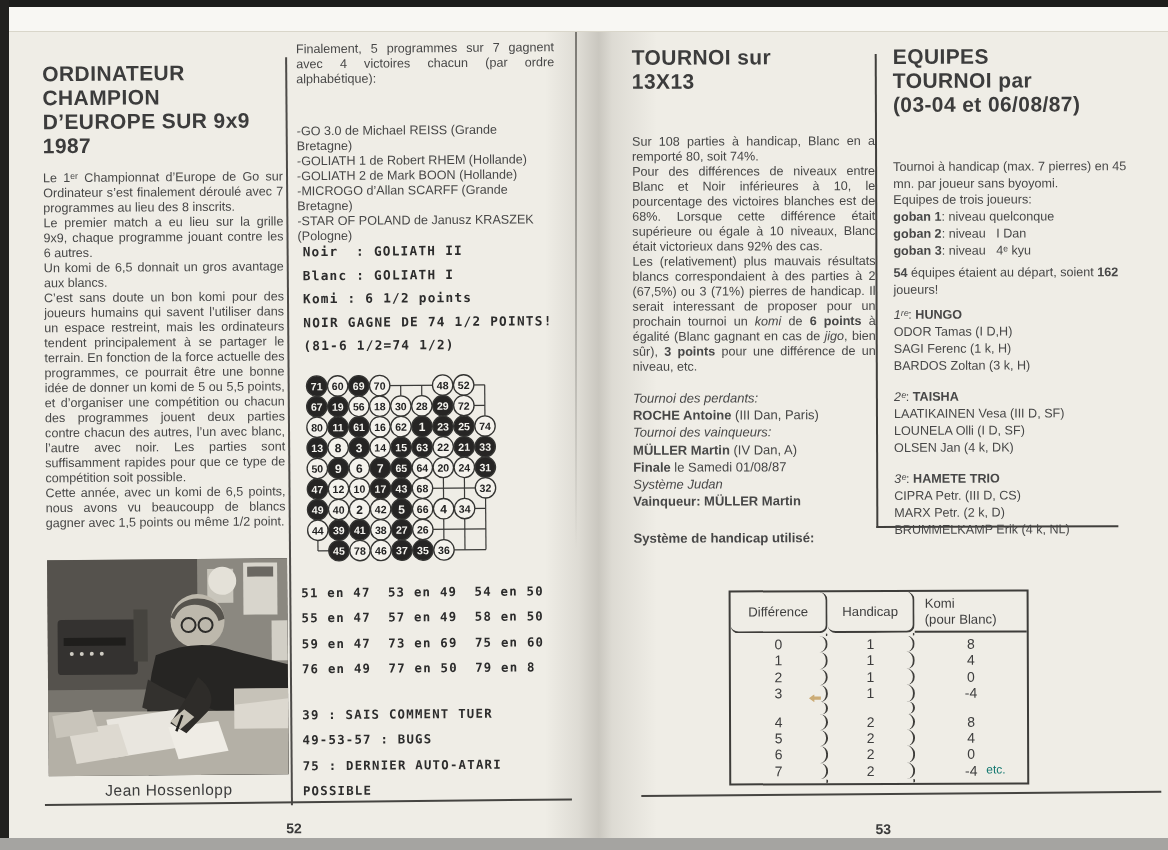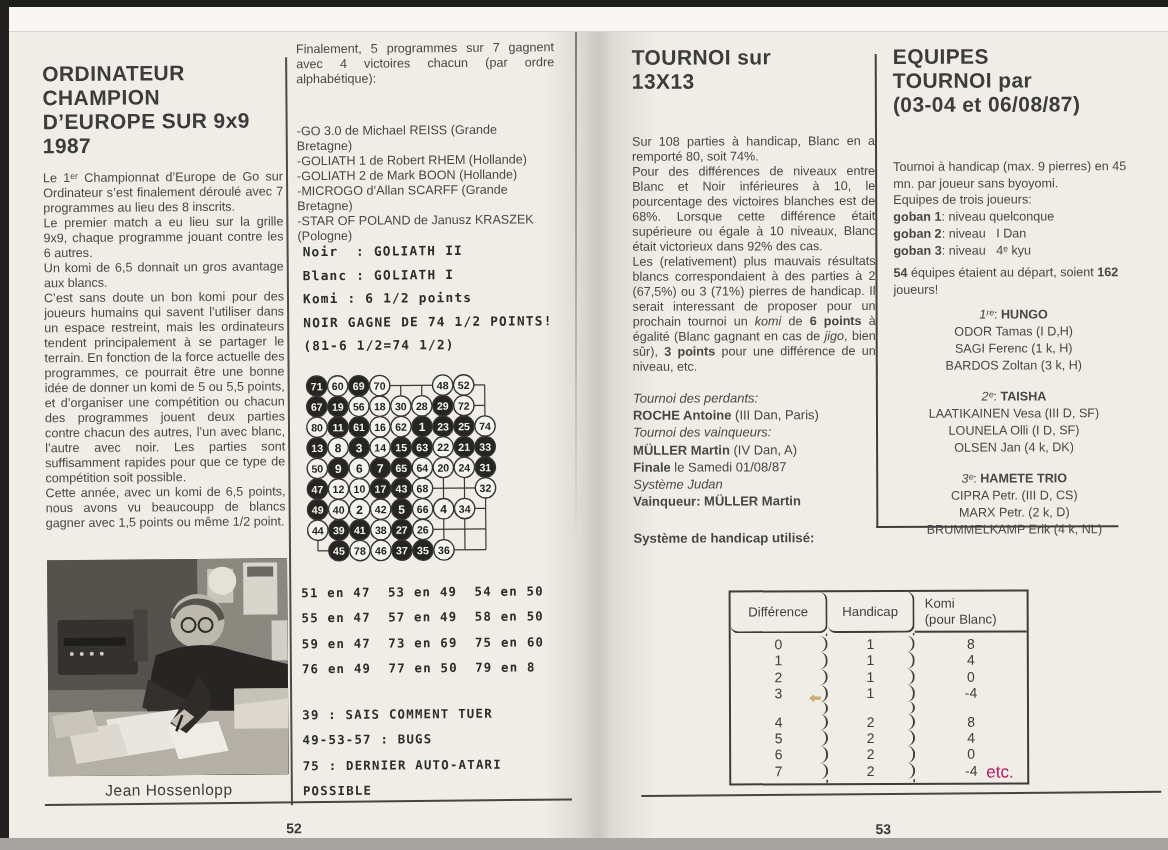--- a/index.html
+++ b/index.html
@@ -42,21 +42,21 @@
 
   .htable{position:absolute;left:728px;top:591px;width:296px;border:2px solid #3e3d3a;
           display:grid;grid-template-columns:97px 87px 1fr;background:rgba(255,255,255,0.0);}
   .hcell{box-sizing:border-box;color:#3e3e3e;}
   .hc-r{border-right:2px solid #3e3d3a;border-radius:8px;}
   .hc-head{border-bottom:2px solid #3e3d3a;font-size:13.2px;line-height:16px;height:41px;}
   .hc-head.c0,.hc-head.c1{display:flex;align-items:center;justify-content:center;}
   .hc-head.c2{padding:4px 0 0 10px;}
   .hc-body{font-size:14px;line-height:16.4px;text-align:center;}
   .hc-gap{height:12px;}
-  .etc{position:absolute;left:985px;top:764px;font-size:17px;color:#be185d;}
+  .etc{position:absolute;left:985px;top:764px;font-size:12px;color:#0f766e;}
   .arrow2{position:absolute;left:808px;top:695px;width:12px;height:8px;background:#c8a469;
      clip-path:polygon(0 50%,45% 0,45% 30%,100% 30%,100% 70%,45% 70%,45% 100%);opacity:0.9;}
 
   .eq-box{position:absolute;left:876px;top:55px;width:240px;height:472px;
           border-left:2px solid #403f3c;border-bottom:2px solid #403f3c;}
   .line{margin:0;}
 </style>
 </head>
 <body>
 
@@ -367,32 +367,32 @@
     <div class="etc">etc.</div>
     <div class="arrow2"></div>
 
     <div class="eq-box"></div>
     <div style="position:absolute;left:894px;top:46px;width:235px;" class="headline" id="eq-title">
         <div>EQUIPES</div>
         <div>TOURNOI par</div>
         <div>(03-04 et 06/08/87)</div>
       </div>
     <div style="position:absolute;left:894px;top:160px;width:240px;font-size:12.6px;line-height:16.7px;" class="body-txt" id="eq-intro">
-        <div class="line"><span>Tournoi à handicap (max. 9 pierres) en 45</span></div>
+        <div class="line"><span>Tournoi à handicap (max. 7 pierres) en 45</span></div>
         <div class="line"><span>mn. par joueur sans byoyomi.</span></div>
         <div class="line"><span>Equipes de trois joueurs:</span></div>
         <div class="line"><span class="b ">goban 1</span><span>: niveau quelconque</span></div>
         <div class="line"><span class="b ">goban 2</span><span>: niveau&nbsp;&nbsp;&nbsp;I Dan</span></div>
         <div class="line"><span class="b ">goban 3</span><span>: niveau&nbsp;&nbsp;&nbsp;4ᵉ kyu</span></div>
       </div>
     <div style="position:absolute;left:894px;top:266px;width:240px;font-size:12.6px;line-height:16.7px;" class="body-txt" id="eq-depart">
         <div class="line"><span class="b ">54</span><span> équipes étaient au départ, soient </span><span class="b ">162</span></div>
         <div class="line"><span>joueurs!</span></div>
       </div>
-    <div style="position:absolute;left:894px;top:308px;width:240px;font-size:12.6px;line-height:17px;text-align:center;" class="body-txt" id="eq-teams">
+    <div style="position:absolute;left:894px;top:308px;width:240px;font-size:12.6px;line-height:17px;" class="body-txt" id="eq-teams">
         <div style="margin-bottom: 14px;">
           <div class="line"><span class="i">1ʳᵉ</span><span>: </span><span class="b ">HUNGO</span></div>
           <div class="line">ODOR Tamas (I D,H)</div>
           <div class="line">SAGI Ferenc (1 k, H)</div>
           <div class="line">BARDOS Zoltan (3 k, H)</div>
         </div>
         <div style="margin-bottom: 14px;">
           <div class="line"><span class="i">2ᵉ</span><span>: </span><span class="b ">TAISHA</span></div>
           <div class="line">LAATIKAINEN Vesa (III D, SF)</div>
           <div class="line">LOUNELA Olli (I D, SF)</div>

